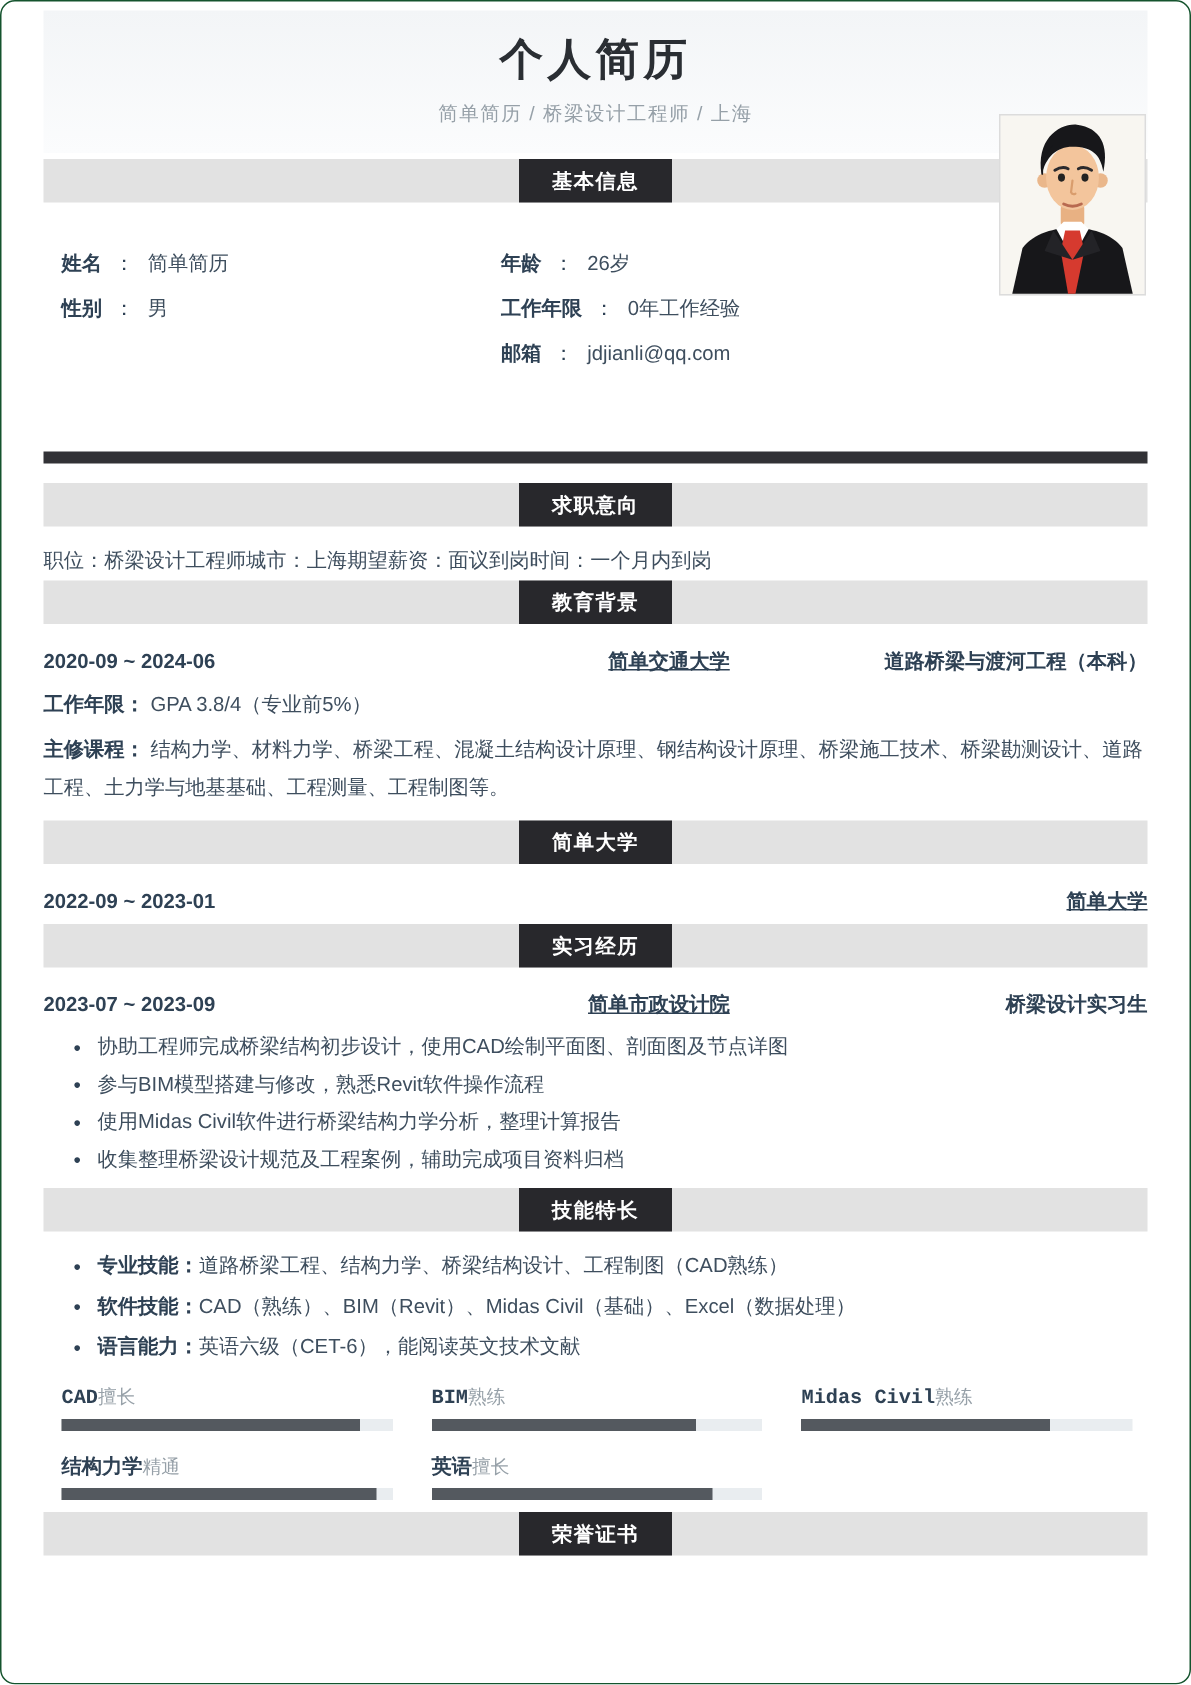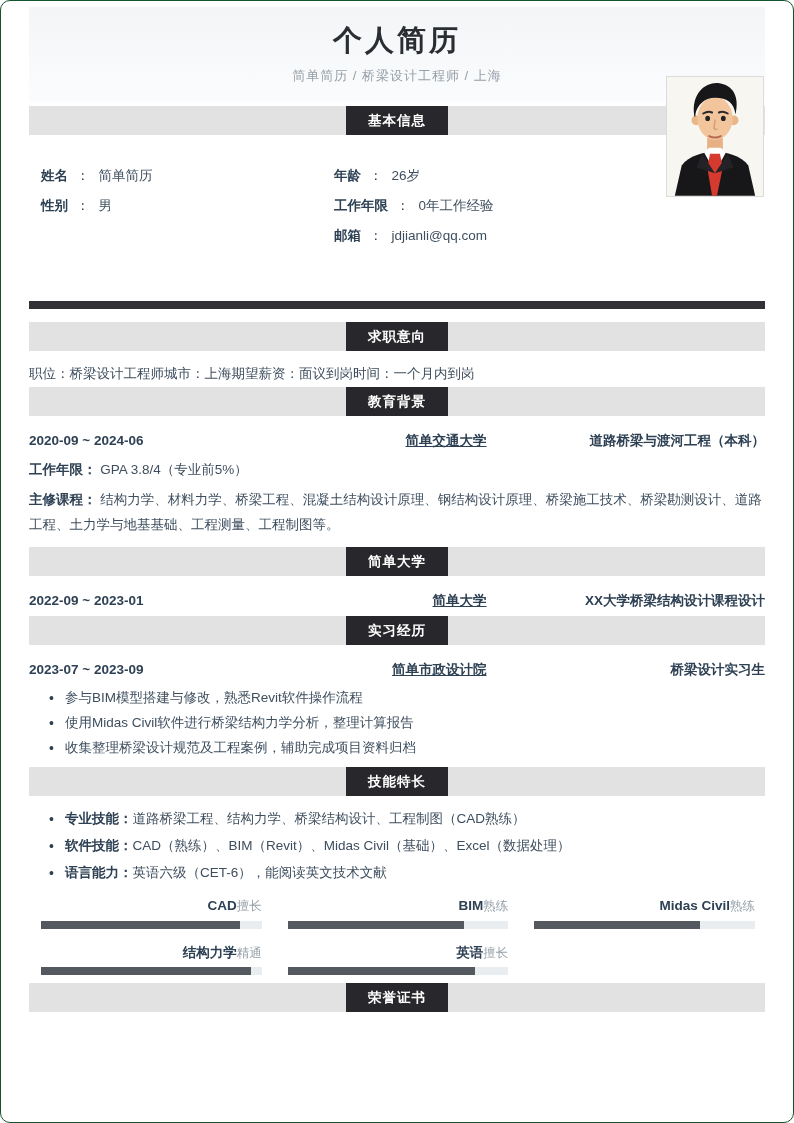--- a/index.html
+++ b/index.html
@@ -96,21 +96,21 @@
     position: absolute; left: 20px; top: 0;
     color: var(--label, #2e4154); font-size: 14px;
   }
   
   .skill-grid {
     display: grid;
     grid-template-columns: repeat(3, 1fr);
     column-gap: 26px; row-gap: 15px;
     margin-top: 16px; padding: 0 10px 0 12px;
   }
-  .skill-head { display: flex; justify-content: flex-end; align-items: baseline; height: 18px; }
+  .skill-head { display: flex; justify-content: flex-start; align-items: baseline; height: 18px; font-family: Liberation Mono, monospace; }
   .skill-name { font-size: 13.5px; font-weight: bold; color: var(--label, #2e4154); }
   .skill-level { font-size: 12.5px; color: var(--muted, #96a0a8); }
   .skill-track { margin-top: 5px; height: 8px; background: var(--bar_track, #e9edf0); }
   .skill-fill { height: 8px; background: var(--bar_fill, #54595f); width: 0; }
 </style>
 </head>
 <body>
 
 <div class="page">
 
@@ -210,32 +210,32 @@
     <span class="kv-label">主修课程：</span>
     <span class="kv-value">结构力学、材料力学、桥梁工程、混凝土结构设计原理、钢结构设计原理、桥梁施工技术、桥梁勘测设计、道路工程、土力学与地基基础、工程测量、工程制图等。</span>
   </div>
 
   <div class="sec" style="margin-top:10px">
     <span class="sec-badge">简单大学</span>
   </div>
   <div class="row3">
     <span class="l">2022-09 ~ 2023-01</span>
     <span class="c">简单大学</span>
-    <span class="r">XX大学桥梁结构设计课程设计</span>
   </div>
 
   <div class="sec" style="margin-top:6px">
     <span class="sec-badge">实习经历</span>
   </div>
   <div class="row3">
     <span class="l">2023-07 ~ 2023-09</span>
     <span class="c">简单市政设计院</span>
     <span class="r">桥梁设计实习生</span>
   </div>
   <div class="bullets">
+    <div class="bullet"><span>协助工程师完成桥梁结构初步设计，使用CAD绘制平面图、剖面图及节点详图</span></div>
     <div class="bullet"><span>参与BIM模型搭建与修改，熟悉Revit软件操作流程</span></div>
     <div class="bullet"><span>使用Midas Civil软件进行桥梁结构力学分析，整理计算报告</span></div>
     <div class="bullet"><span>收集整理桥梁设计规范及工程案例，辅助完成项目资料归档</span></div>
   </div>
 
   <div class="sec" style="margin-top:10px">
     <span class="sec-badge">技能特长</span>
   </div>
   <div class="bullets" style="margin-top:14px">
     <div class="bullet" style="margin-bottom:9px">

